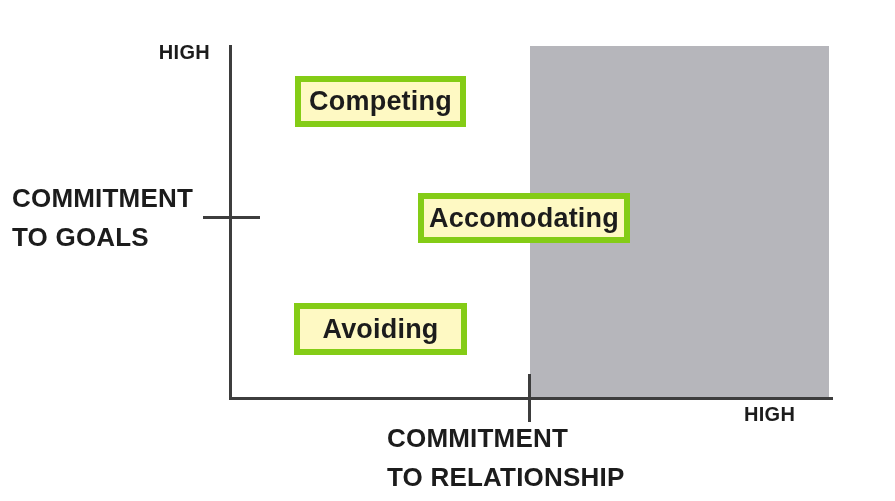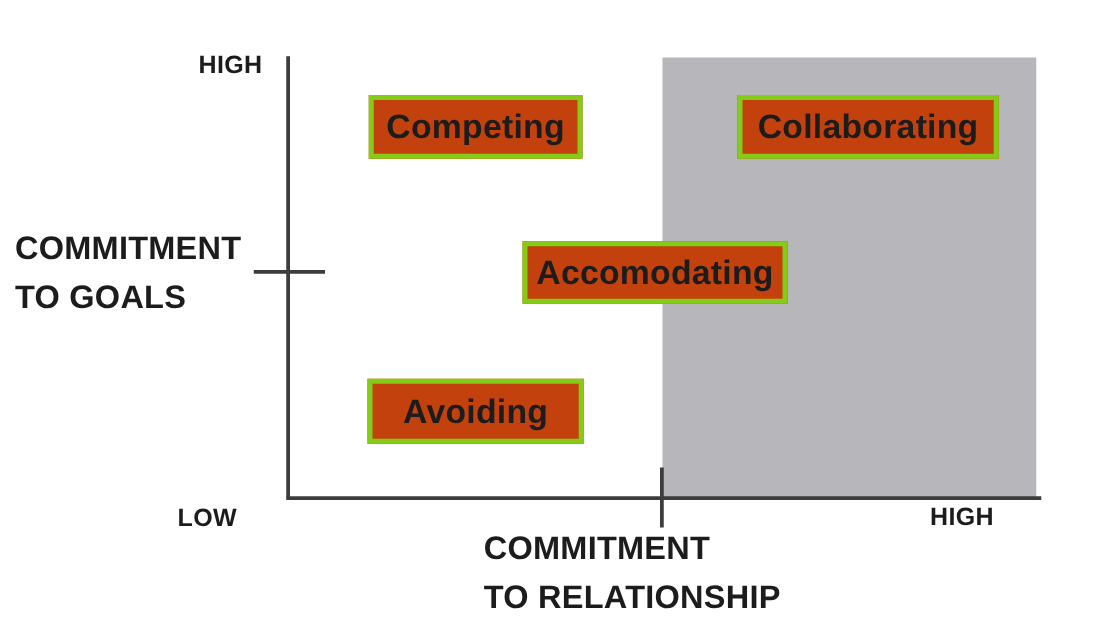--- a/index.html
+++ b/index.html
@@ -47,22 +47,22 @@
     height: 3px;
   }
   .x-axis-tick {
     left: 528px;
     top: 374px;
     width: 3px;
     height: 48px;
   }
   .style-box {
     position: absolute;
-    background: #c2410c;
-    border: 4px solid #84cc16;
+    background: #fef9c3;
+    border: 6px solid #84cc16;
     display: flex;
     align-items: center;
     justify-content: center;
     font-weight: bold;
     font-size: 27px;
     letter-spacing: 0.2px;
     box-sizing: border-box;
   }
   .box-competing     { left: 295px; top: 76px;  width: 171px; height: 51px; }
   .box-collaborating { left: 590px; top: 76px;  width: 209px; height: 51px; }
@@ -121,36 +121,32 @@
 
   <div class="axis-line y-axis-line"></div>
   <div class="axis-line x-axis-line"></div>
   <div class="axis-line y-axis-tick"></div>
   <div class="axis-line x-axis-tick"></div>
 
   <div class="style-box box-competing">
     <span>Competing</span>
   </div>
 
-  <div class="style-box box-collaborating">
-    <span>Collaborating</span>
-  </div>
 
   <div class="style-box box-compromising">
     <span>Accomodating</span>
   </div>
 
   <div class="style-box box-avoiding">
     <span>Avoiding</span>
   </div>
 
 
   <div class="end-label label-high-top">HIGH</div>
 
-  <div class="end-label label-low">LOW</div>
 
   <div class="end-label label-high-right">HIGH</div>
 
   <div class="axis-title goals-title">
     <span class="line">COMMITMENT</span>
     <span class="line">TO GOALS</span>
   </div>
 
   <div class="axis-title relationship-title">
     <span class="line">COMMITMENT</span>

